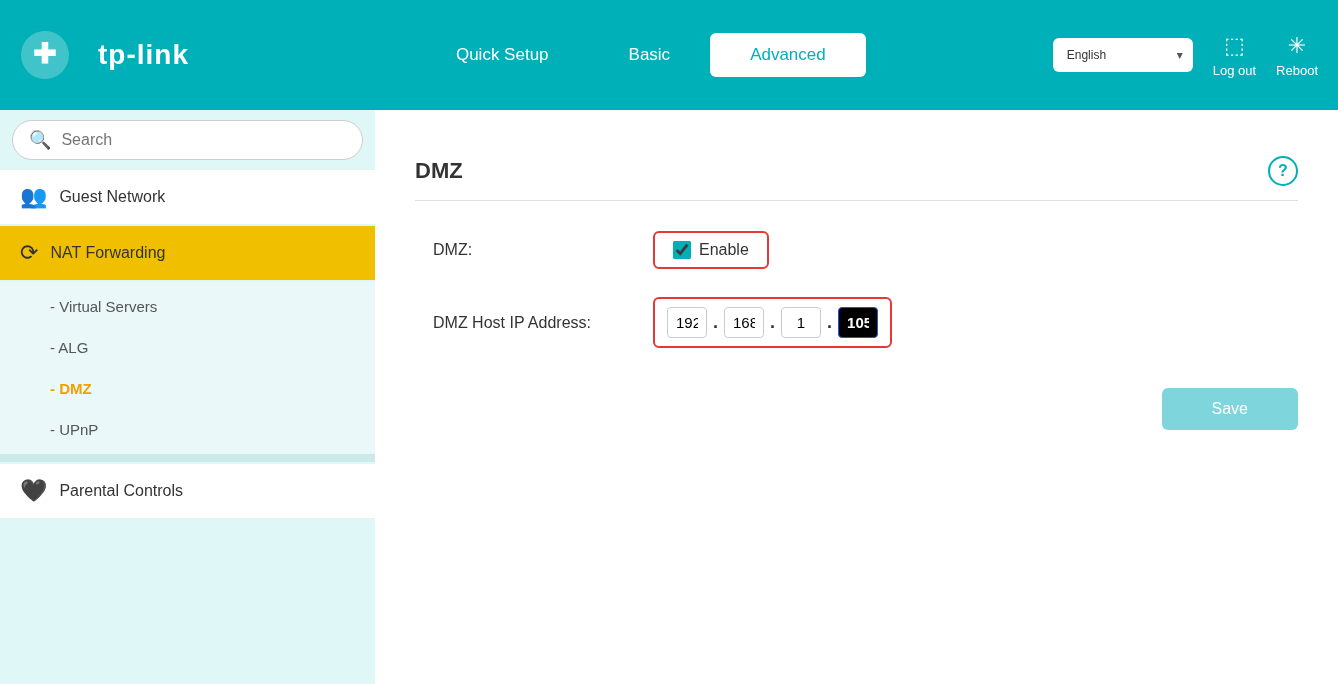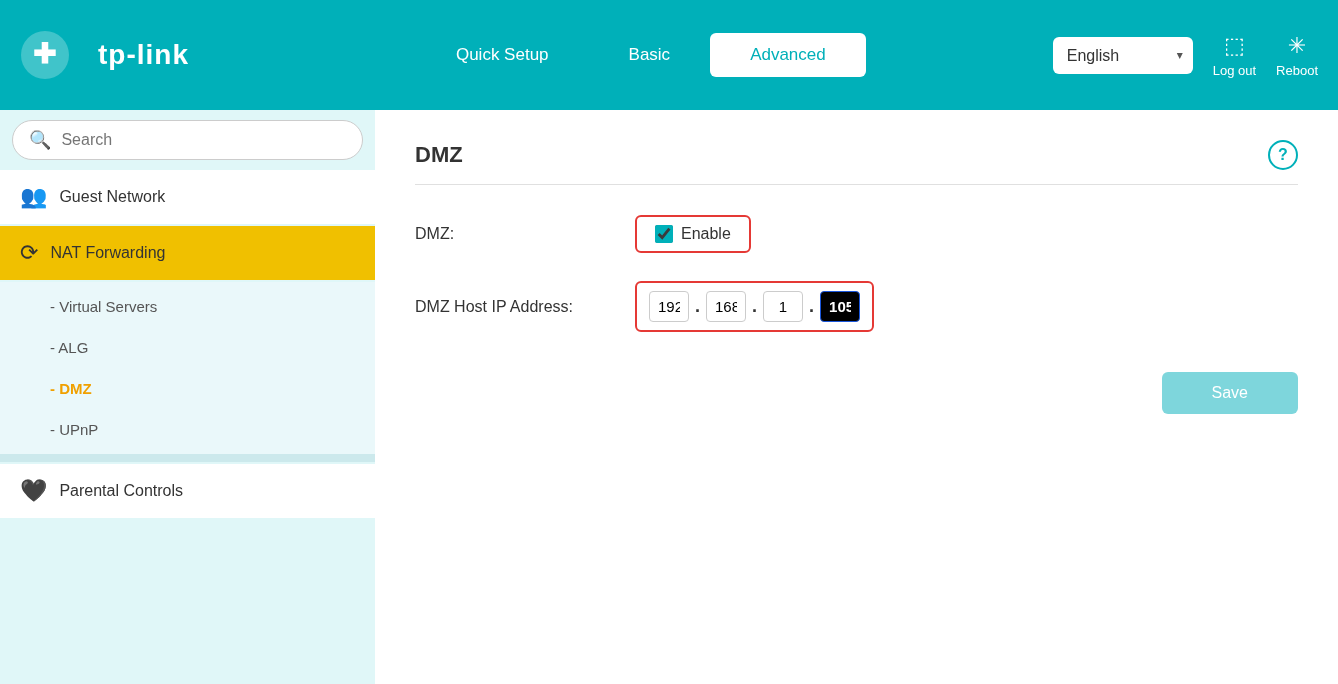--- a/index.html
+++ b/index.html
@@ -58,21 +58,21 @@
       margin-left: auto;
     }
     .lang-select-wrap {
       position: relative;
     }
     .lang-select {
       background: white;
       border: none;
       border-radius: 6px;
       padding: 10px 16px 10px 14px;
-      font-size: 16px;
+      font-size: 12px;
       color: #333;
       appearance: none;
       cursor: pointer;
       min-width: 140px;
     }
     .lang-chevron {
       position: absolute;
       right: 10px;
       top: 50%;
       transform: translateY(-50%);
@@ -151,21 +151,21 @@
       font-size: 15px;
       color: #555;
       cursor: pointer;
     }
     .sidebar-sub-item.active { color: #f0a000; font-weight: bold; }
 
     
     .content {
       flex: 1;
       background: white;
-      padding: 30px 40px;
+      padding: 46px 40px;
       overflow-y: auto;
       position: relative;
     }
 
     .content-title-row {
       display: flex;
       align-items: center;
       justify-content: space-between;
       border-bottom: 1px solid #e0e0e0;
       padding-bottom: 14px;
@@ -193,20 +193,21 @@
     .form-row {
       display: flex;
       align-items: center;
       margin-bottom: 28px;
       gap: 20px;
     }
     .form-label {
       font-size: 16px;
       color: #333;
       min-width: 200px;
+      margin-left: 18px;
     }
 
     
     .enable-wrap {
       display: flex;
       align-items: center;
       gap: 8px;
       border: 2px solid #e53935;
       border-radius: 6px;
       padding: 8px 18px;

